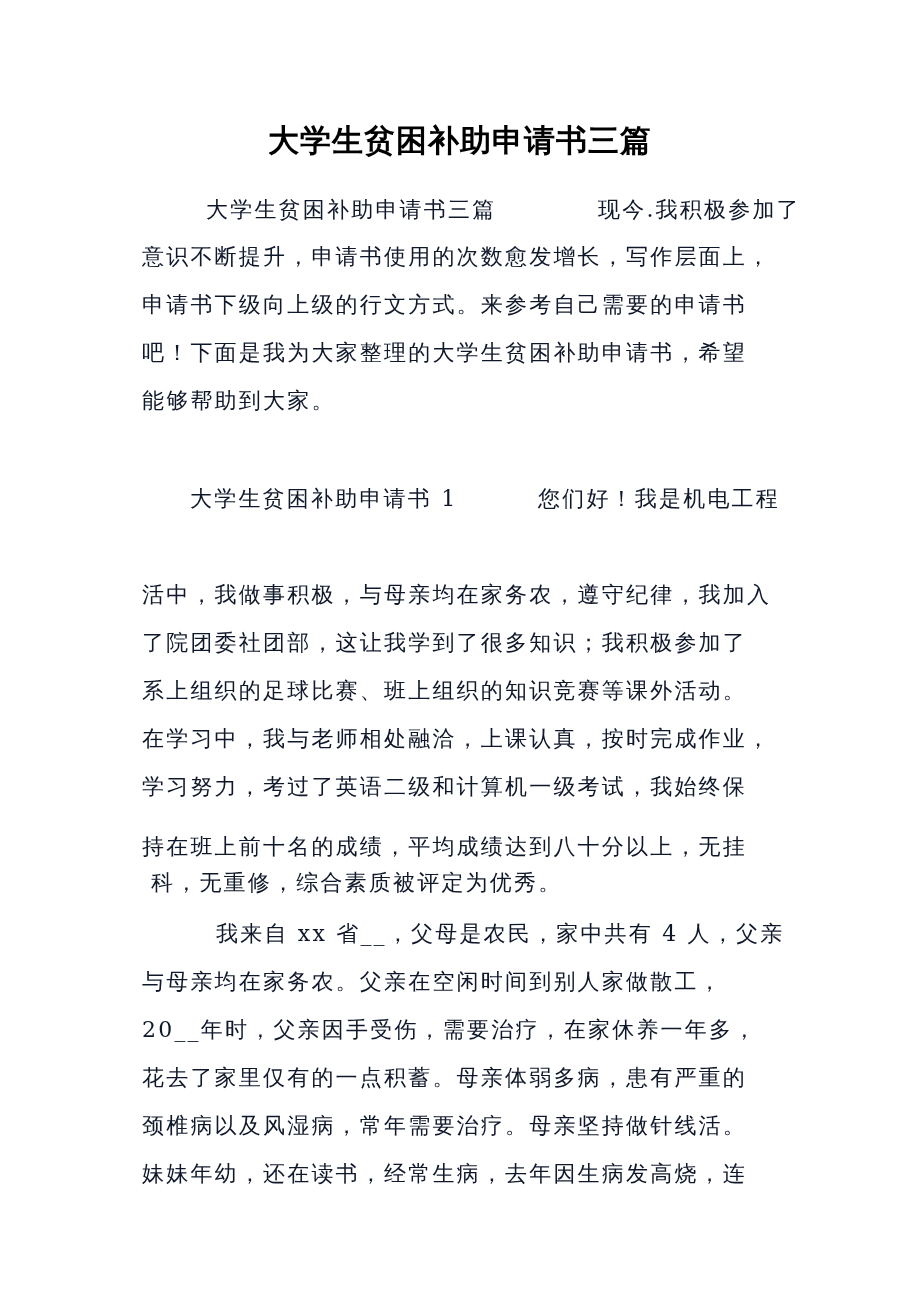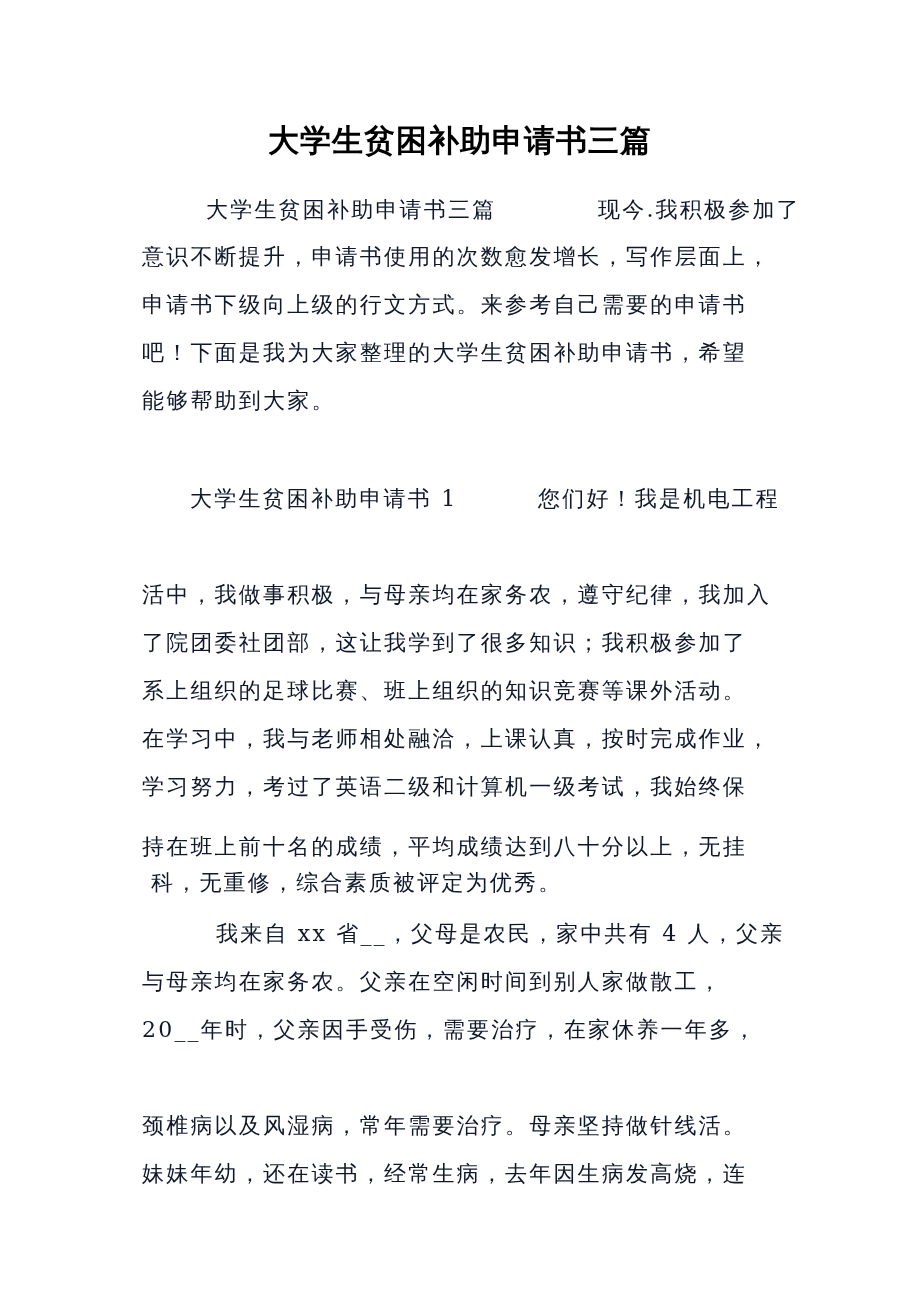--- a/index.html
+++ b/index.html
@@ -75,16 +75,17 @@
   <div class="line" style="top:623px;">了院团委社团部，这让我学到了很多知识；我积极参加了</div>
   <div class="line" style="top:671px;">系上组织的足球比赛、班上组织的知识竞赛等课外活动。</div>
   <div class="line" style="top:767px;">学习努力，考过了英语二级和计算机一级考试，我始终保</div>
   <div class="line" style="top:719px;">在学习中，我与老师相处融洽，上课认真，按时完成作业，</div>
   <div class="line" style="top:815px;margin-top:12px;">持在班上前十名的成绩，平均成绩达到八十分以上，无挂</div>
   <div class="line" style="top:863px;margin-left:9px;">科，无重修，综合素质被评定为优秀。</div>
 
   <div class="line" style="top:914px; left:216px;">我来自 xx 省__，父母是农民，家中共有 4 人，父亲</div>
   <div class="line" style="top:962px;">与母亲均在家务农。父亲在空闲时间到别人家做散工，</div>
   <div class="line" style="top:1010px;">20__年时，父亲因手受伤，需要治疗，在家休养一年多，</div>
+  <div class="line" style="top:1058px;">花去了家里仅有的一点积蓄。母亲体弱多病，患有严重的</div>
   <div class="line" style="top:1106px;">颈椎病以及风湿病，常年需要治疗。母亲坚持做针线活。</div>
   <div class="line" style="top:1154px;">妹妹年幼，还在读书，经常生病，去年因生病发高烧，连</div>
 
 </div>
 
 </body></html>

